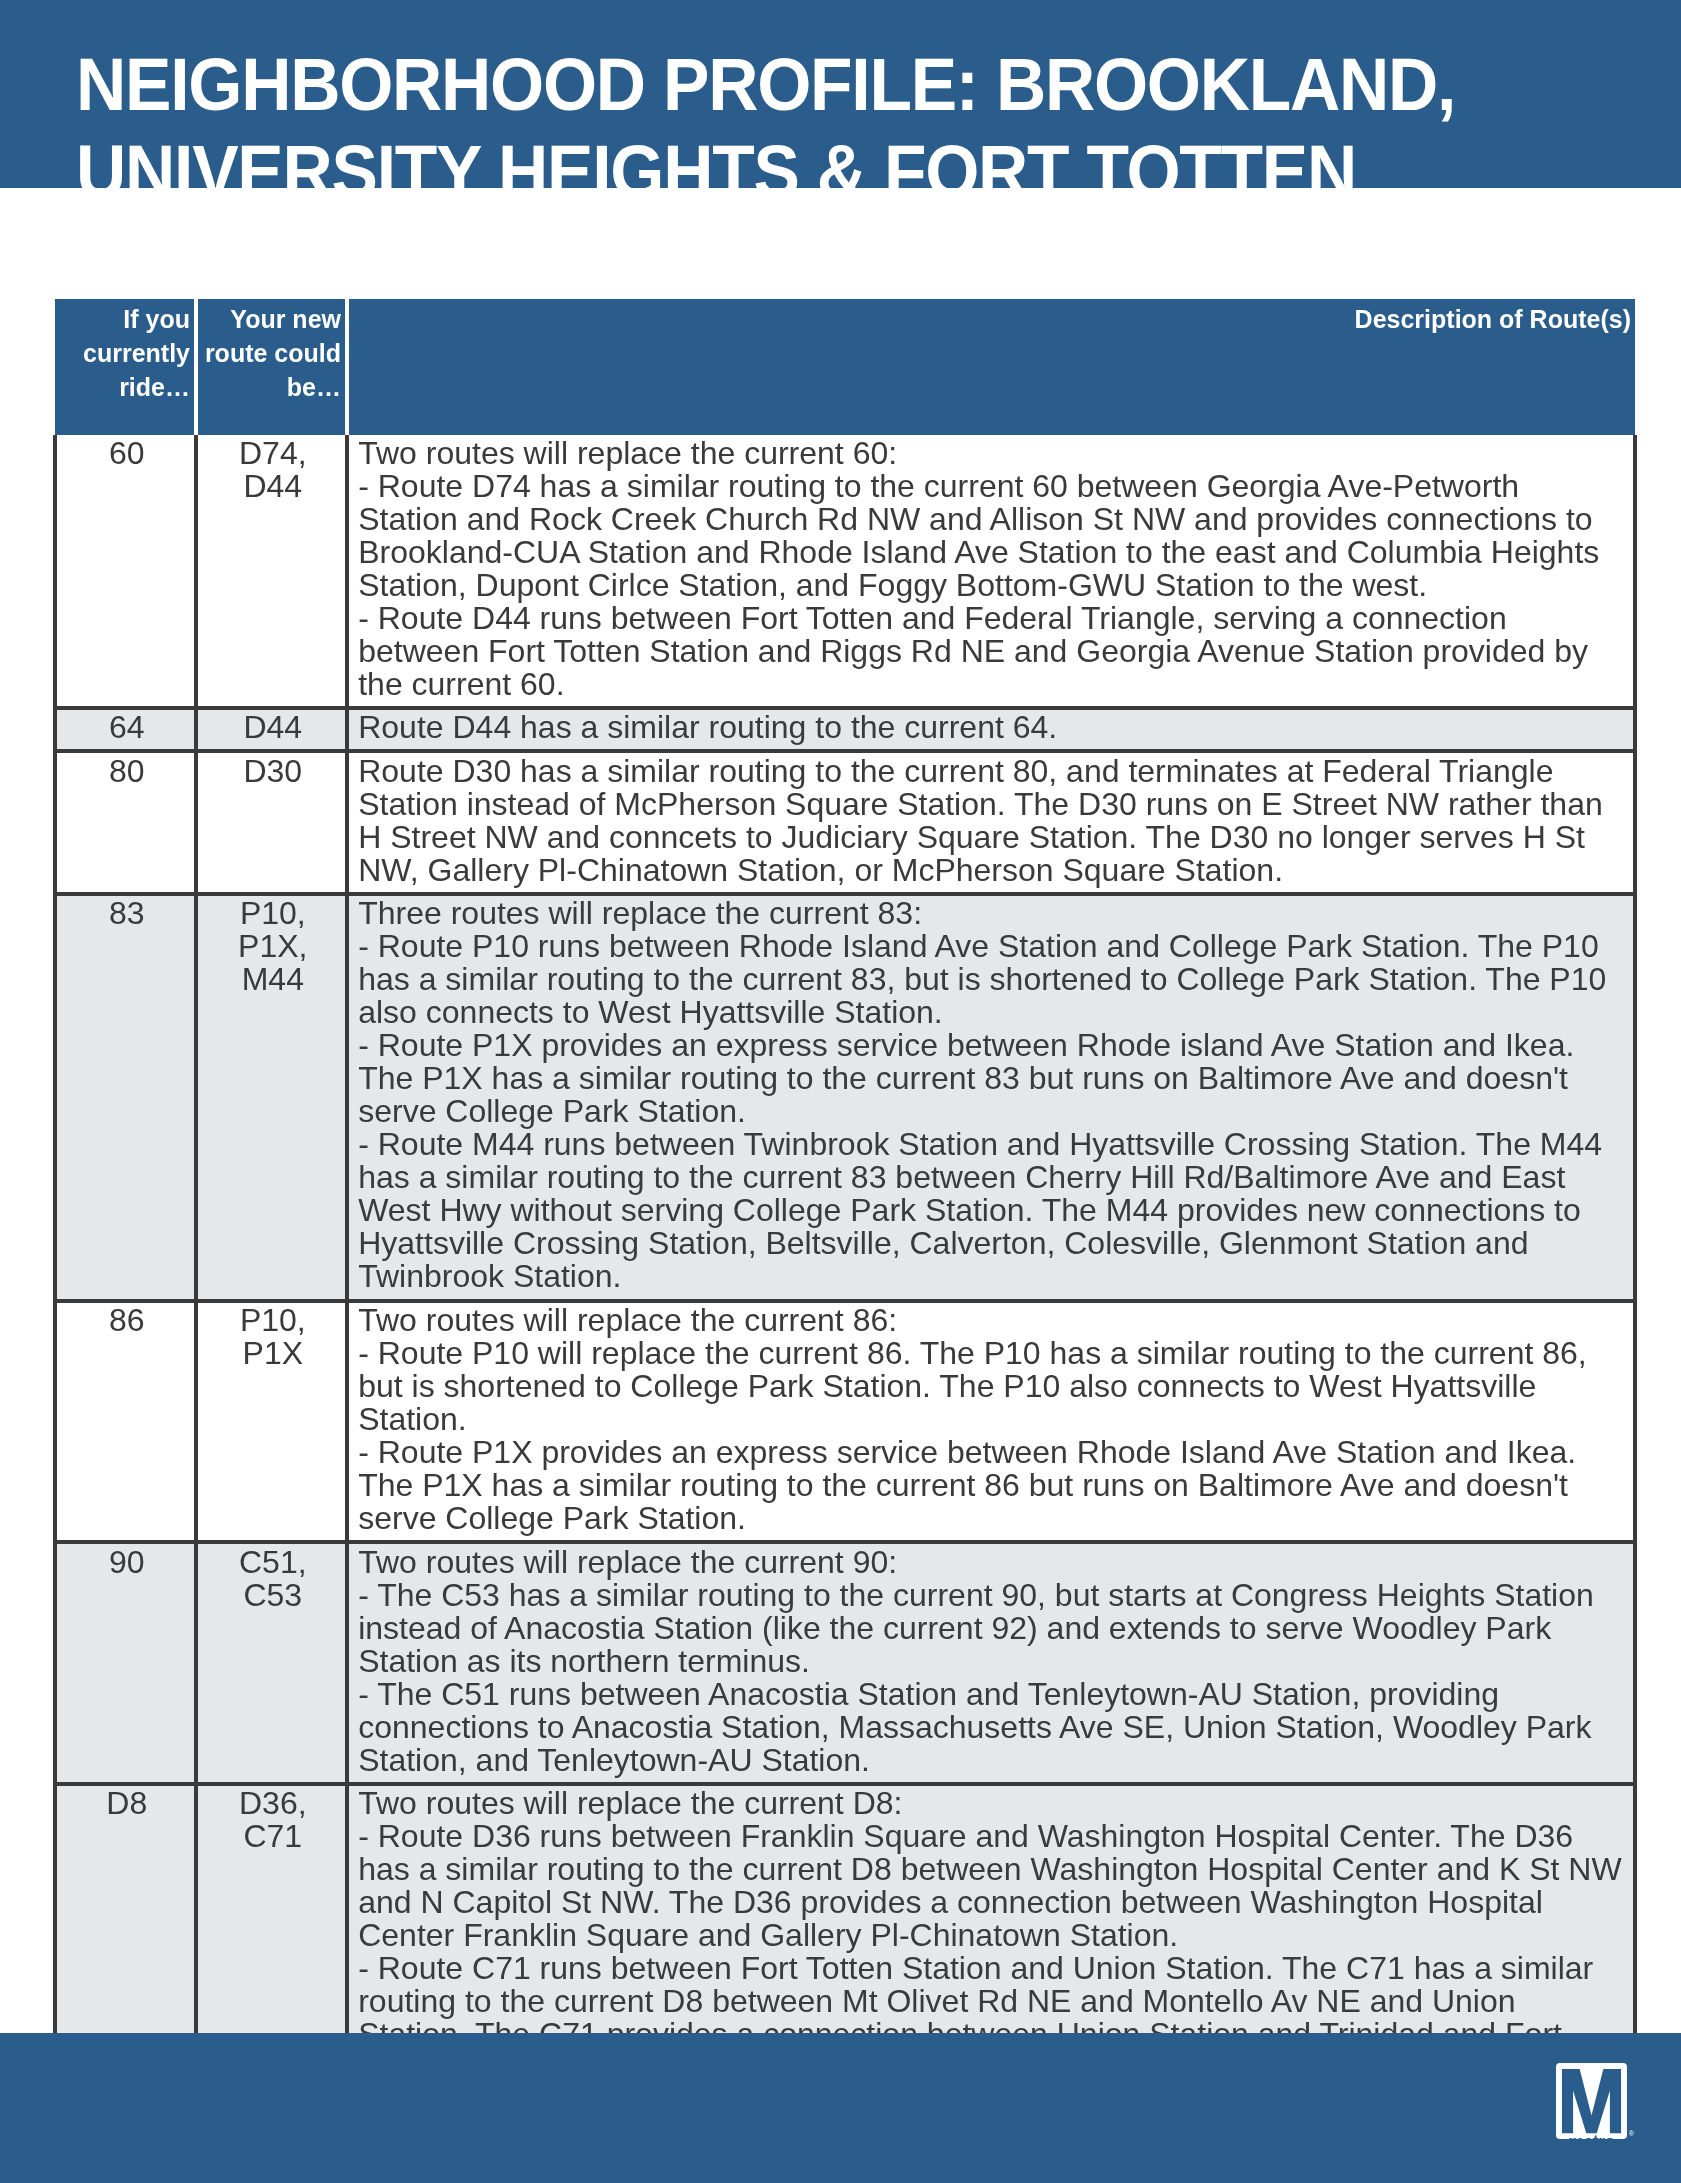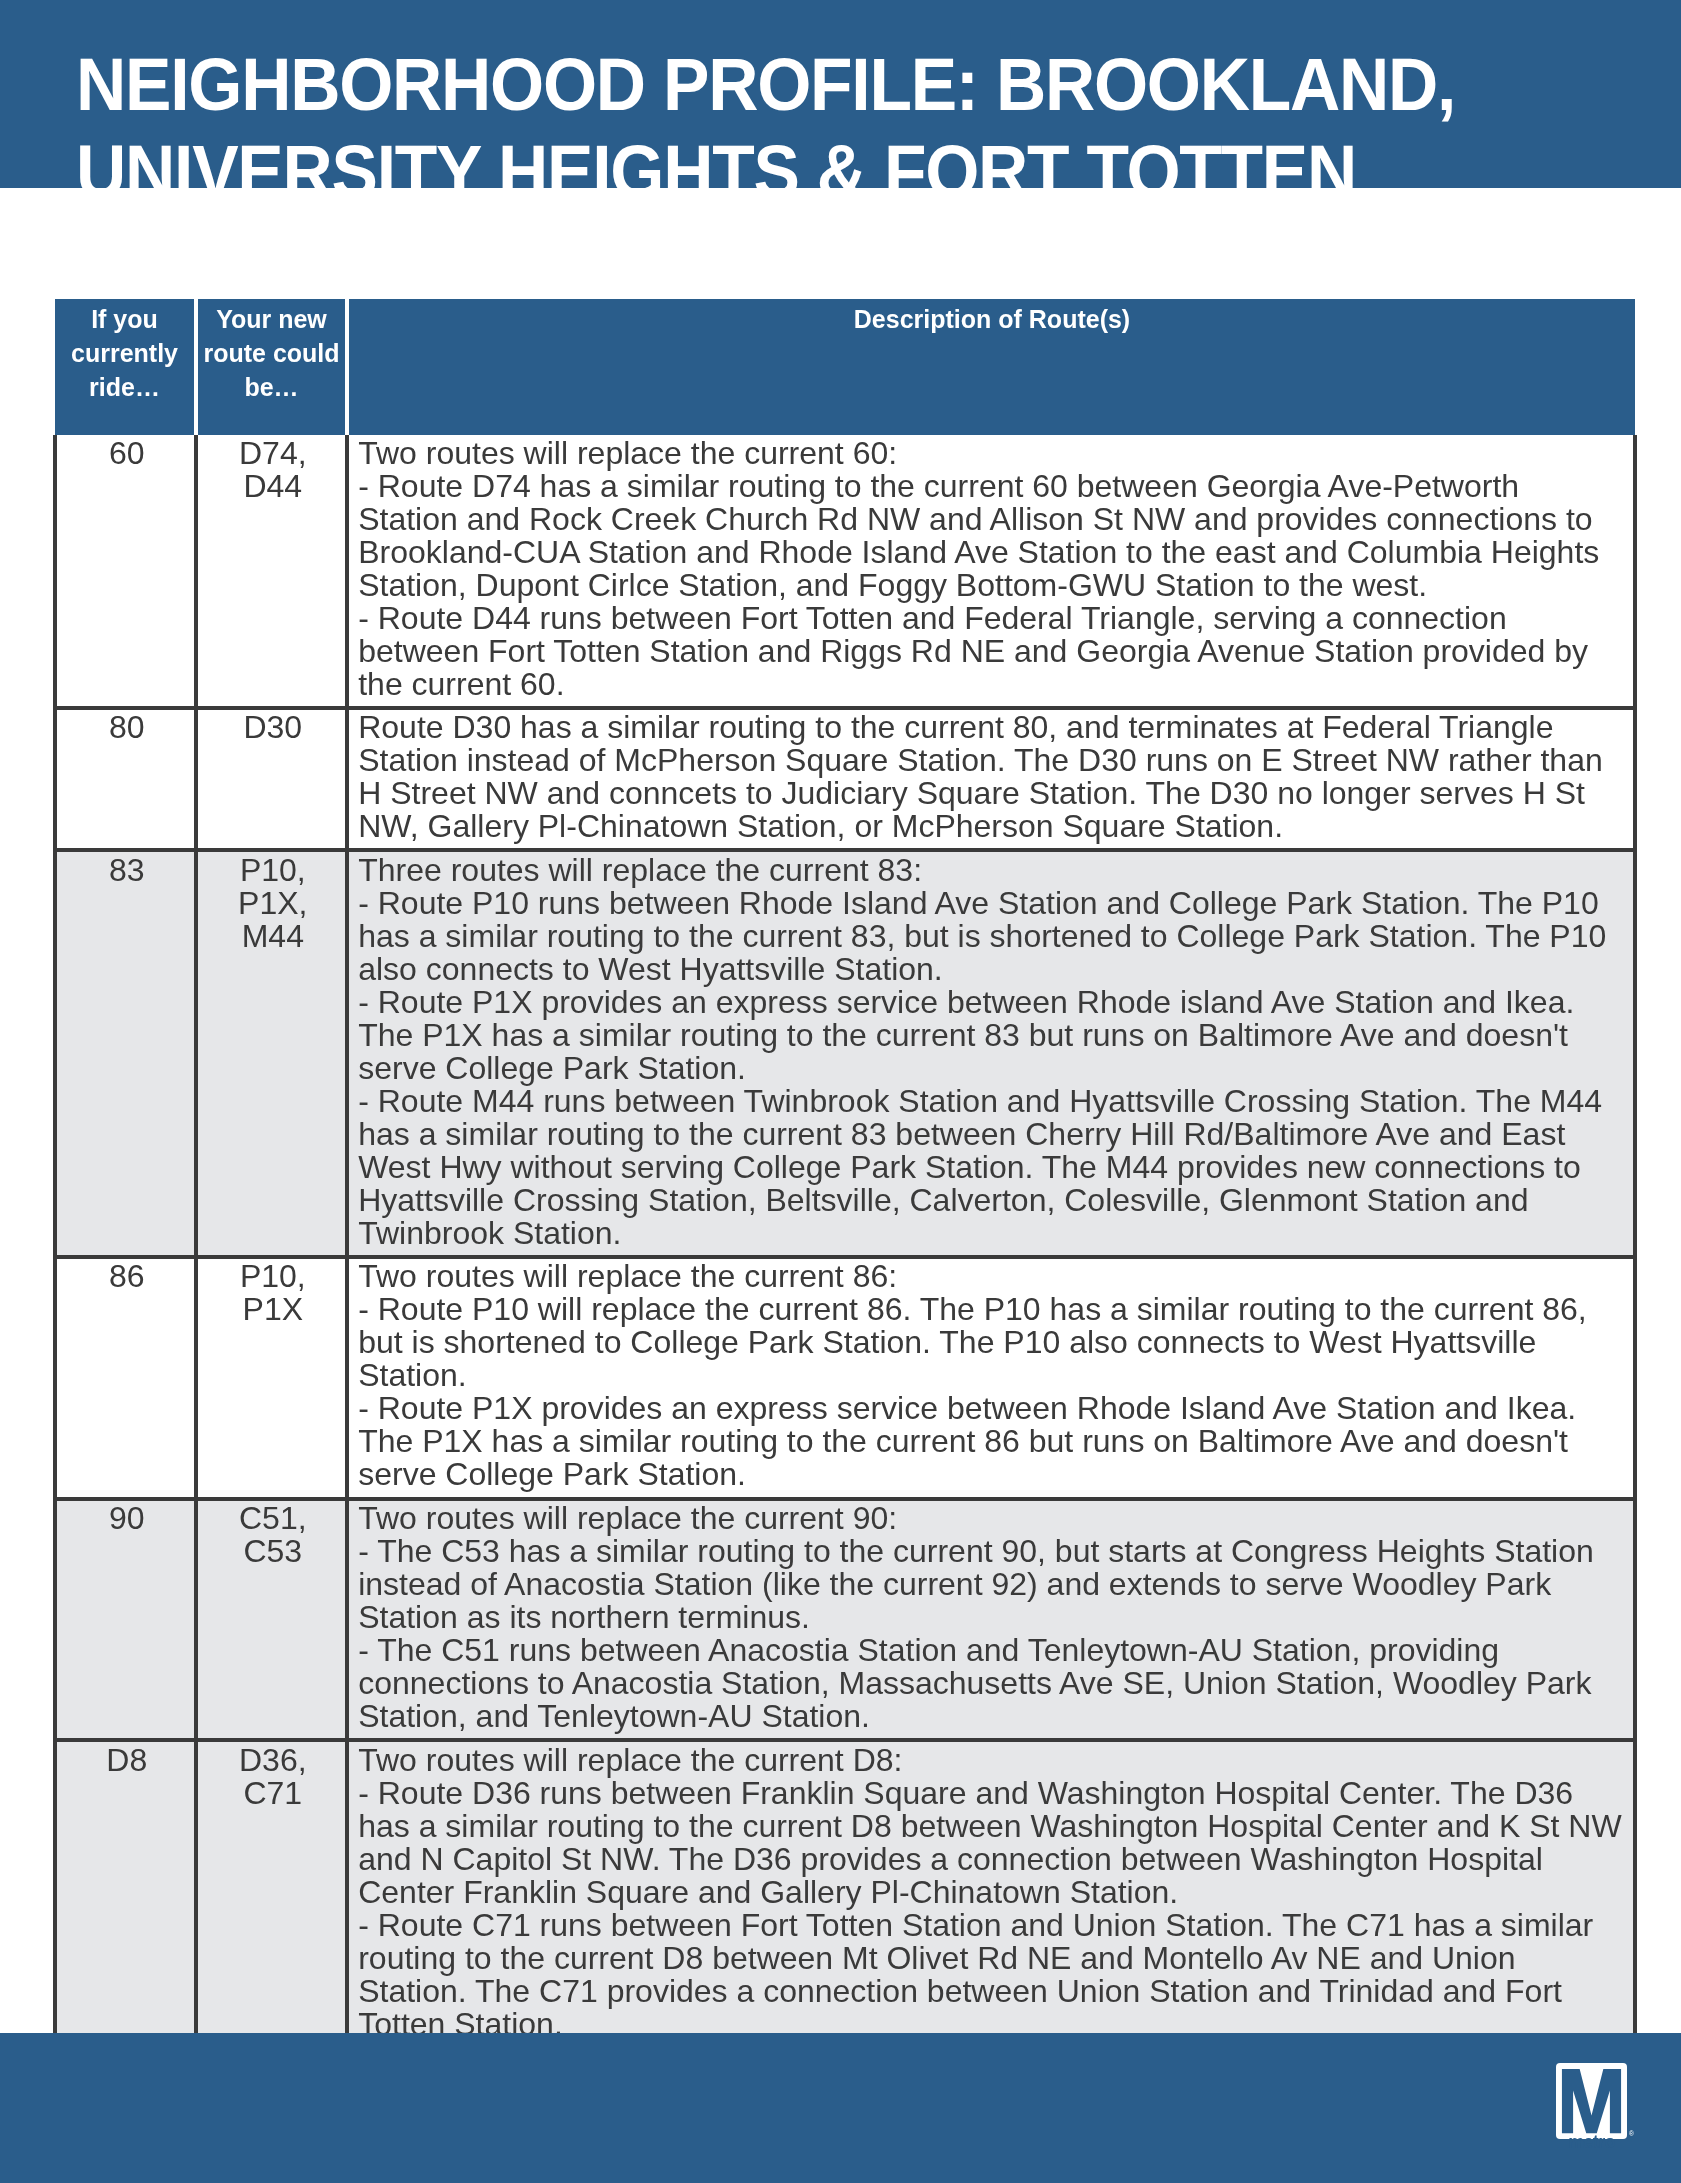--- a/index.html
+++ b/index.html
@@ -23,21 +23,21 @@
 
   .route-table {
     position: absolute; left: 53px; top: 299px; width: 1580px;
     border-collapse: collapse; table-layout: fixed;
   }
   .route-table col.c1 { width: 141px; }
   .route-table col.c2 { width: 151px; }
   .route-table col.c3 { width: 1288px; }
   .route-table th {
     background: #2a5d8b; color: #ffffff; font-weight: bold;
-    font-size: 25px; line-height: 34px; text-align: center; vertical-align: top;
+    font-size: 25px; line-height: 34px; text-align: right; vertical-align: top;
     padding: 3.3px 4px 4px 4px; height: 129px;
     border-left: 4px solid #ffffff;
   }
   .route-table th:first-child { border-left: none; }
   .route-table td {
     border: 4px solid #3a3a3a; border-top-width: 4.6px; border-bottom-width: 4.6px;
     font-size: 32px; line-height: 33px; vertical-align: top;
     padding: 1.3px 6.6px 5.3px 9.2px; color: #3a3a3a;
     font-weight: normal;
   }
@@ -85,20 +85,27 @@
     </tr>
   </thead>
   <tbody>
     <tr class="plain" style="height:242px;">
       <td class="num">60</td>
       <td class="new">D74, D44</td>
       <td>
         <span class="desc-line">Two routes will replace the current 60:</span>
         <span class="desc-line">- Route D74 has a similar routing to the current 60 between Georgia Ave-Petworth Station and Rock Creek Church Rd NW and Allison St NW and provides connections to Brookland-CUA Station and Rhode Island Ave Station to the east and Columbia Heights Station, Dupont Cirlce Station, and Foggy Bottom-GWU Station to the west.</span>
         <span class="desc-line">- Route D44 runs between Fort Totten and Federal Triangle, serving a connection between Fort Totten Station and Riggs Rd NE and Georgia Avenue Station provided by the current 60.</span>
+      </td>
+    </tr>
+    <tr class="shaded" style="height:41px;">
+      <td class="num">64</td>
+      <td class="new">D44</td>
+      <td>
+        <span class="desc-line">Route D44 has a similar routing to the current 64.</span>
       </td>
     </tr>
     <tr class="plain" style="height:141px;">
       <td class="num">80</td>
       <td class="new">D30</td>
       <td>
         <span class="desc-line">Route D30 has a similar routing to the current 80, and terminates at Federal Triangle Station instead of McPherson Square Station. The D30 runs on E Street NW rather than H Street NW and conncets to Judiciary Square Station. The D30 no longer serves H St NW, Gallery Pl-Chinatown Station, or McPherson Square Station.</span>
       </td>
     </tr>
     <tr class="shaded" style="height:307px;">

